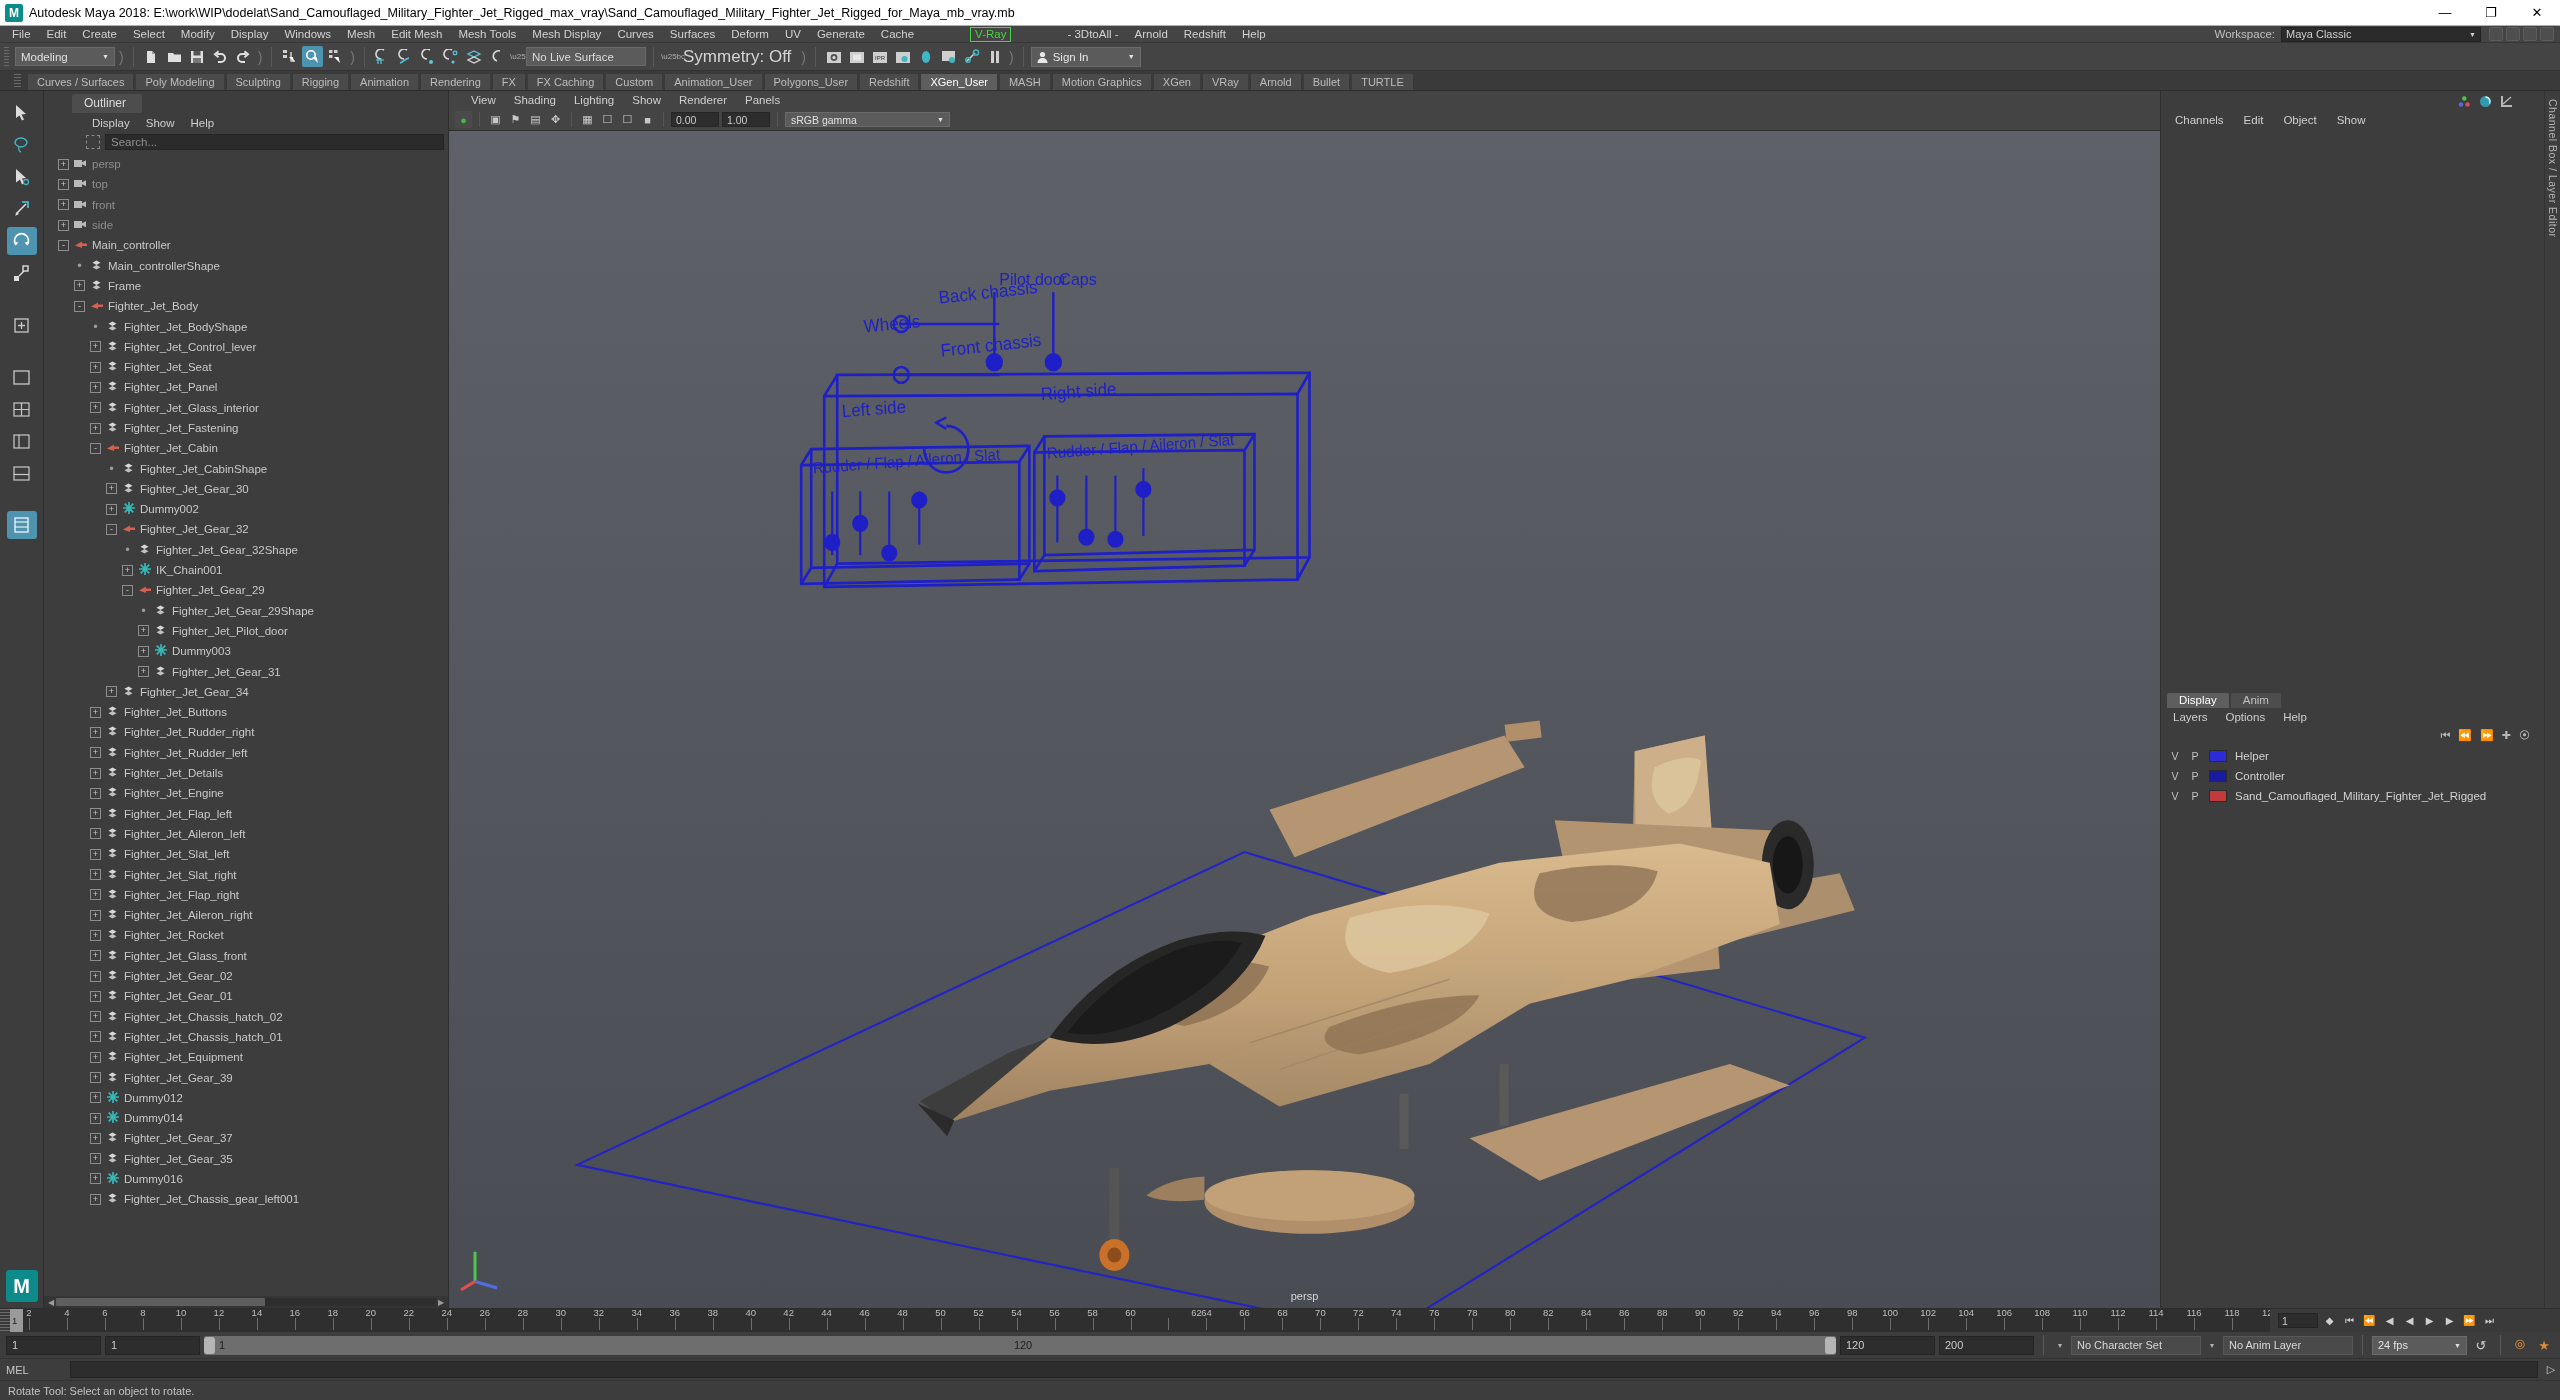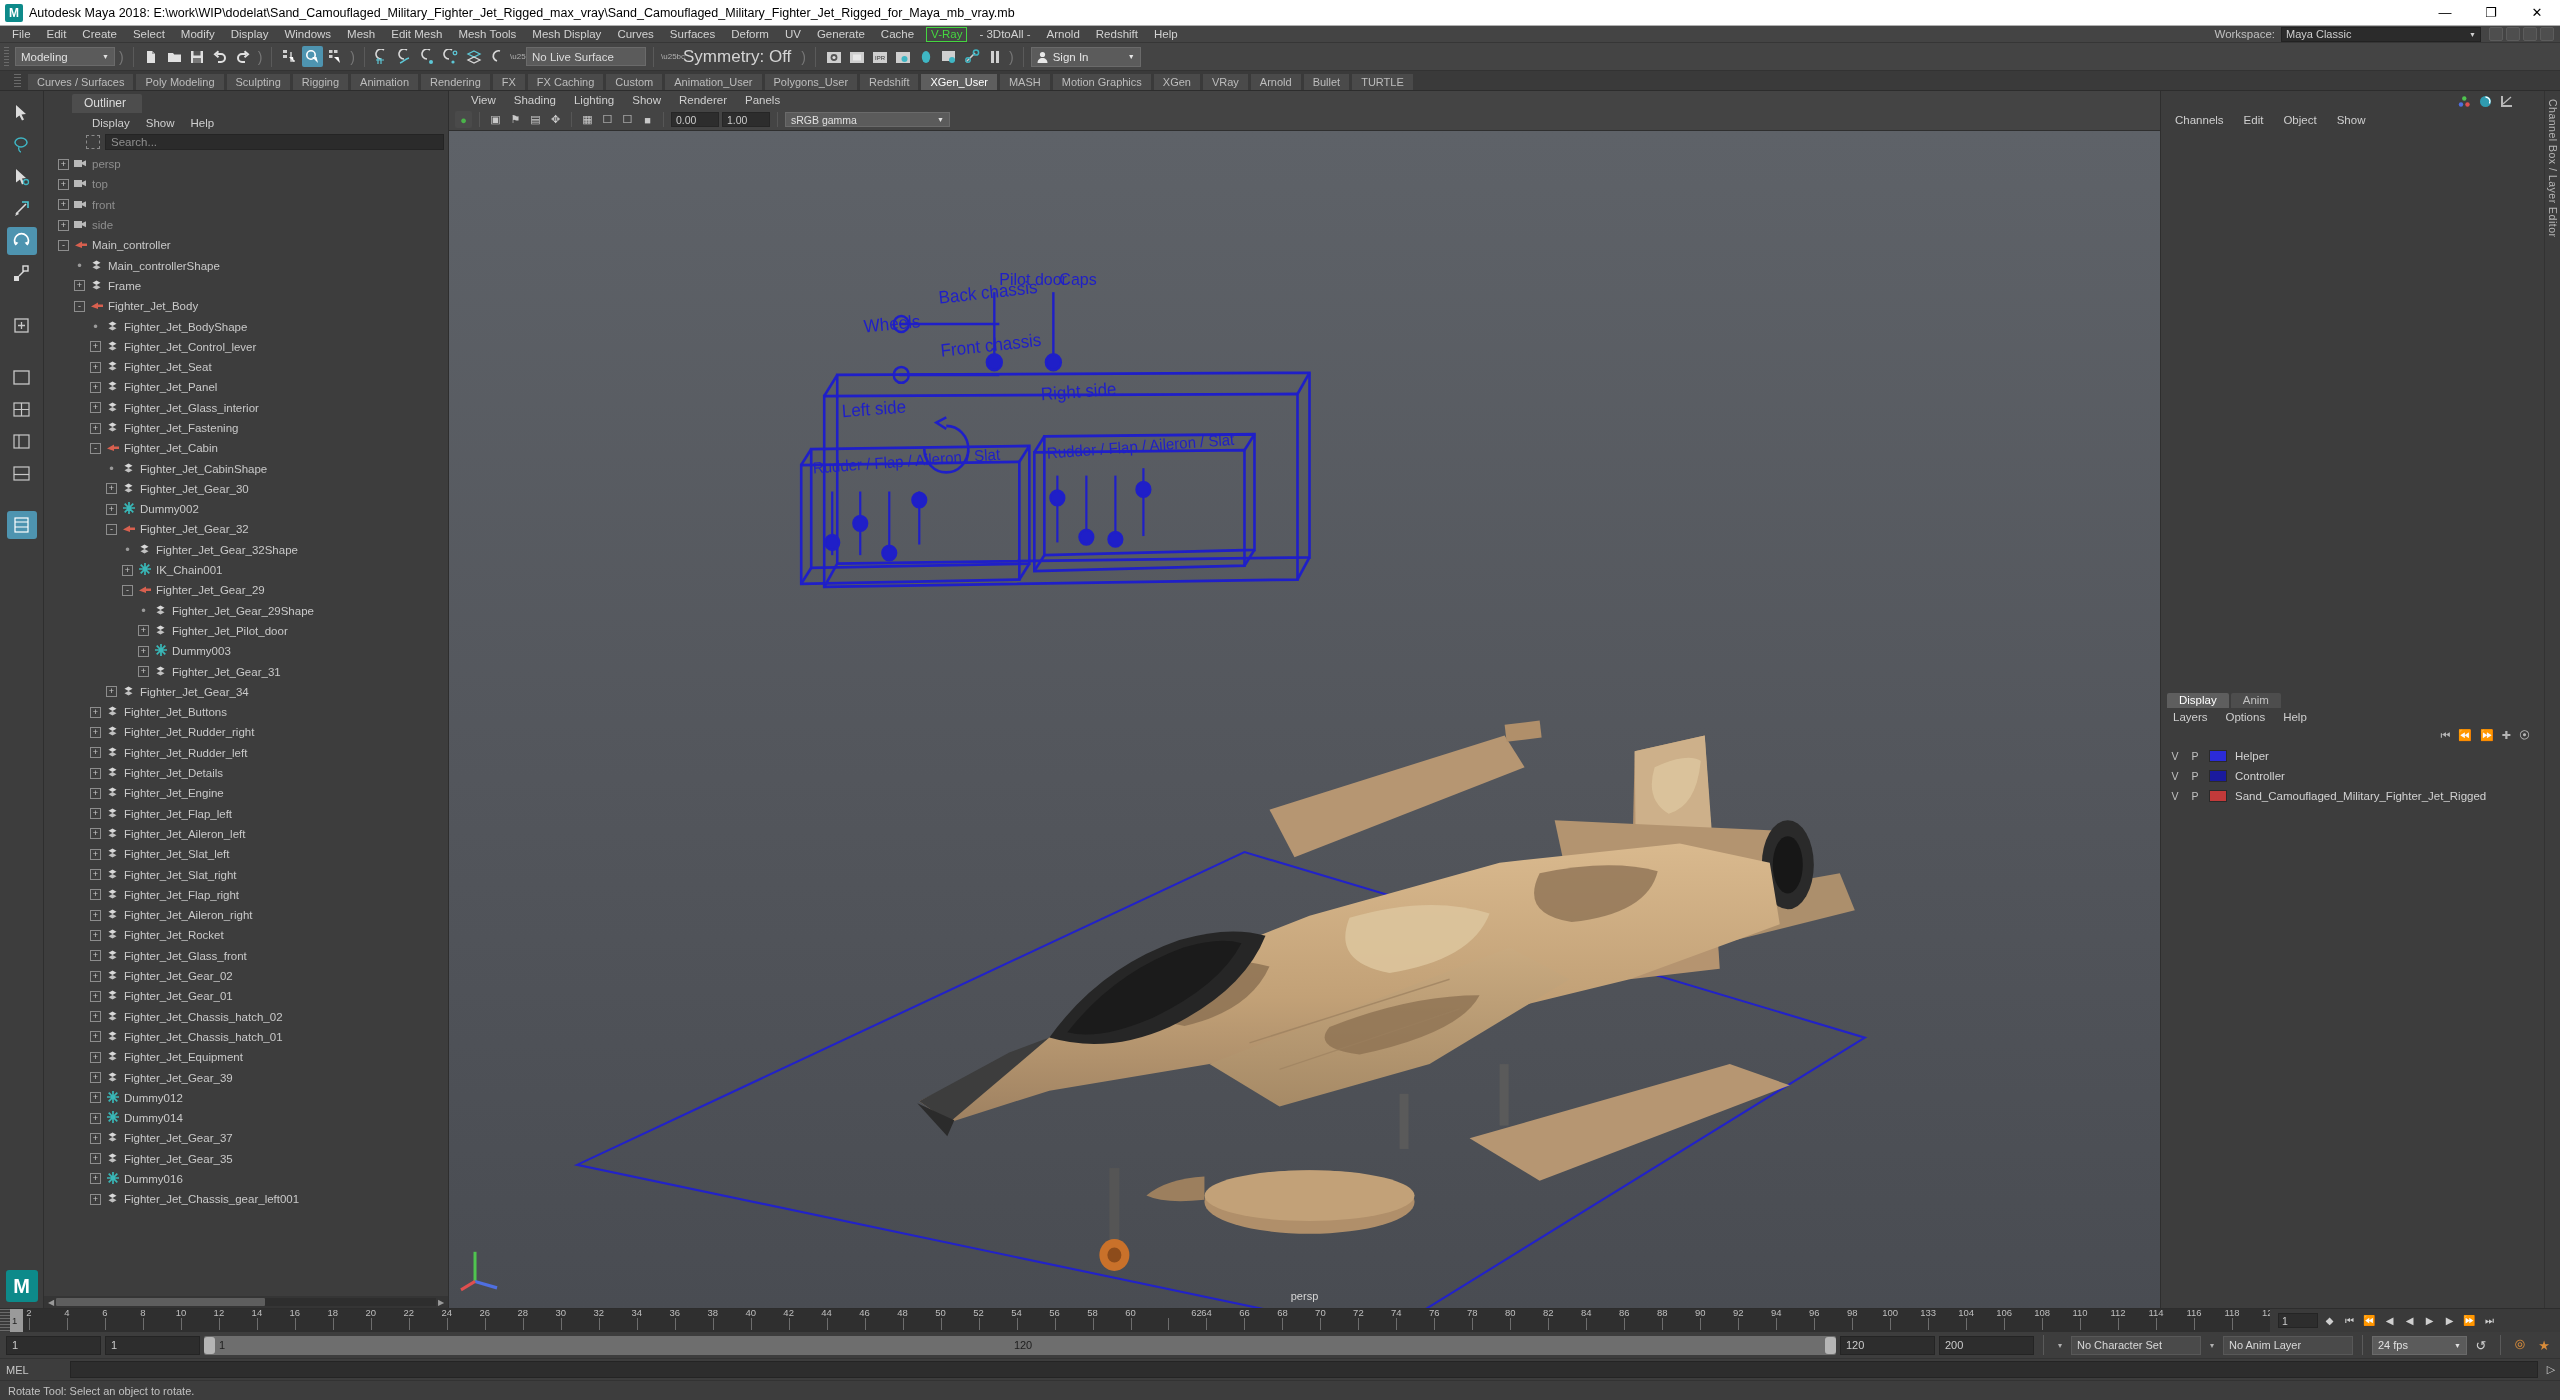--- a/index.html
+++ b/index.html
@@ -17,21 +17,21 @@
   .title-logo { width:18px; height:18px; margin:0 6px 0 5px; background:#0d8a8a;
     color:#fff; font-size:12px; font-weight:bold; line-height:18px; text-align:center;
     border-radius:2px; }
   .title-text { color:#000; font-size:12.5px; white-space:nowrap; }
   .win-btns { margin-left:auto; display:flex; height:26px; }
   .win-btn { width:46px; height:26px; display:flex; align-items:center; justify-content:center;
      color:#000; font-size:13px; }
 
   
   .menubar { height:17px; background:#444; display:flex; align-items:center;
-    padding-left:4px; flex:none; border-bottom:1px solid #363636; }
+    padding-left:4px; flex:none; border-bottom:1px solid #363636;gap:44px; }
   .menubar .mi { padding:0 8px; font-size:11.5px; color:#d2d2d2; line-height:17px; white-space:nowrap;}
   .menubar .mi.vray { color:#45d640; border:1px solid #45d640; padding:0 4px; line-height:13px; margin:0 4px;}
   .menubar .right { margin-left:auto; display:flex; align-items:center; padding-right:6px;}
   .ws-label { font-size:11.5px; color:#c0c0c0; margin-right:6px; }
   .ws-box { background:#2b2b2b; border:1px solid #222; width:200px; height:15px;
     font-size:11px; color:#cfcfcf; padding:0 4px; display:flex; align-items:center; }
   .ws-arrow { margin-left:auto; font-size:7px; }
   .ws-icons { display:flex; gap:3px; margin-left:8px; }
   .ws-ic { width:14px; height:14px; background:#4e4e4e; border:1px solid #5c5c5c; border-radius:2px; }
 
@@ -1317,21 +1317,21 @@
         <div class="tl-num" style="left: 76.4706%;">92</div>
         <div class="tl-tick" style="left: 78.1513%;"></div>
         <div class="tl-num" style="left: 78.1513%;">94</div>
         <div class="tl-tick" style="left: 79.8319%;"></div>
         <div class="tl-num" style="left: 79.8319%;">96</div>
         <div class="tl-tick" style="left: 81.5126%;"></div>
         <div class="tl-num" style="left: 81.5126%;">98</div>
         <div class="tl-tick" style="left: 83.1933%;"></div>
         <div class="tl-num" style="left: 83.1933%;">100</div>
         <div class="tl-tick" style="left: 84.8739%;"></div>
-        <div class="tl-num" style="left: 84.8739%;">133</div>
+        <div class="tl-num" style="left: 84.8739%;">102</div>
         <div class="tl-tick" style="left: 86.5546%;"></div>
         <div class="tl-num" style="left: 86.5546%;">104</div>
         <div class="tl-tick" style="left: 88.2353%;"></div>
         <div class="tl-num" style="left: 88.2353%;">106</div>
         <div class="tl-tick" style="left: 89.916%;"></div>
         <div class="tl-num" style="left: 89.916%;">108</div>
         <div class="tl-tick" style="left: 91.5966%;"></div>
         <div class="tl-num" style="left: 91.5966%;">110</div>
         <div class="tl-tick" style="left: 93.2773%;"></div>
         <div class="tl-num" style="left: 93.2773%;">112</div>

